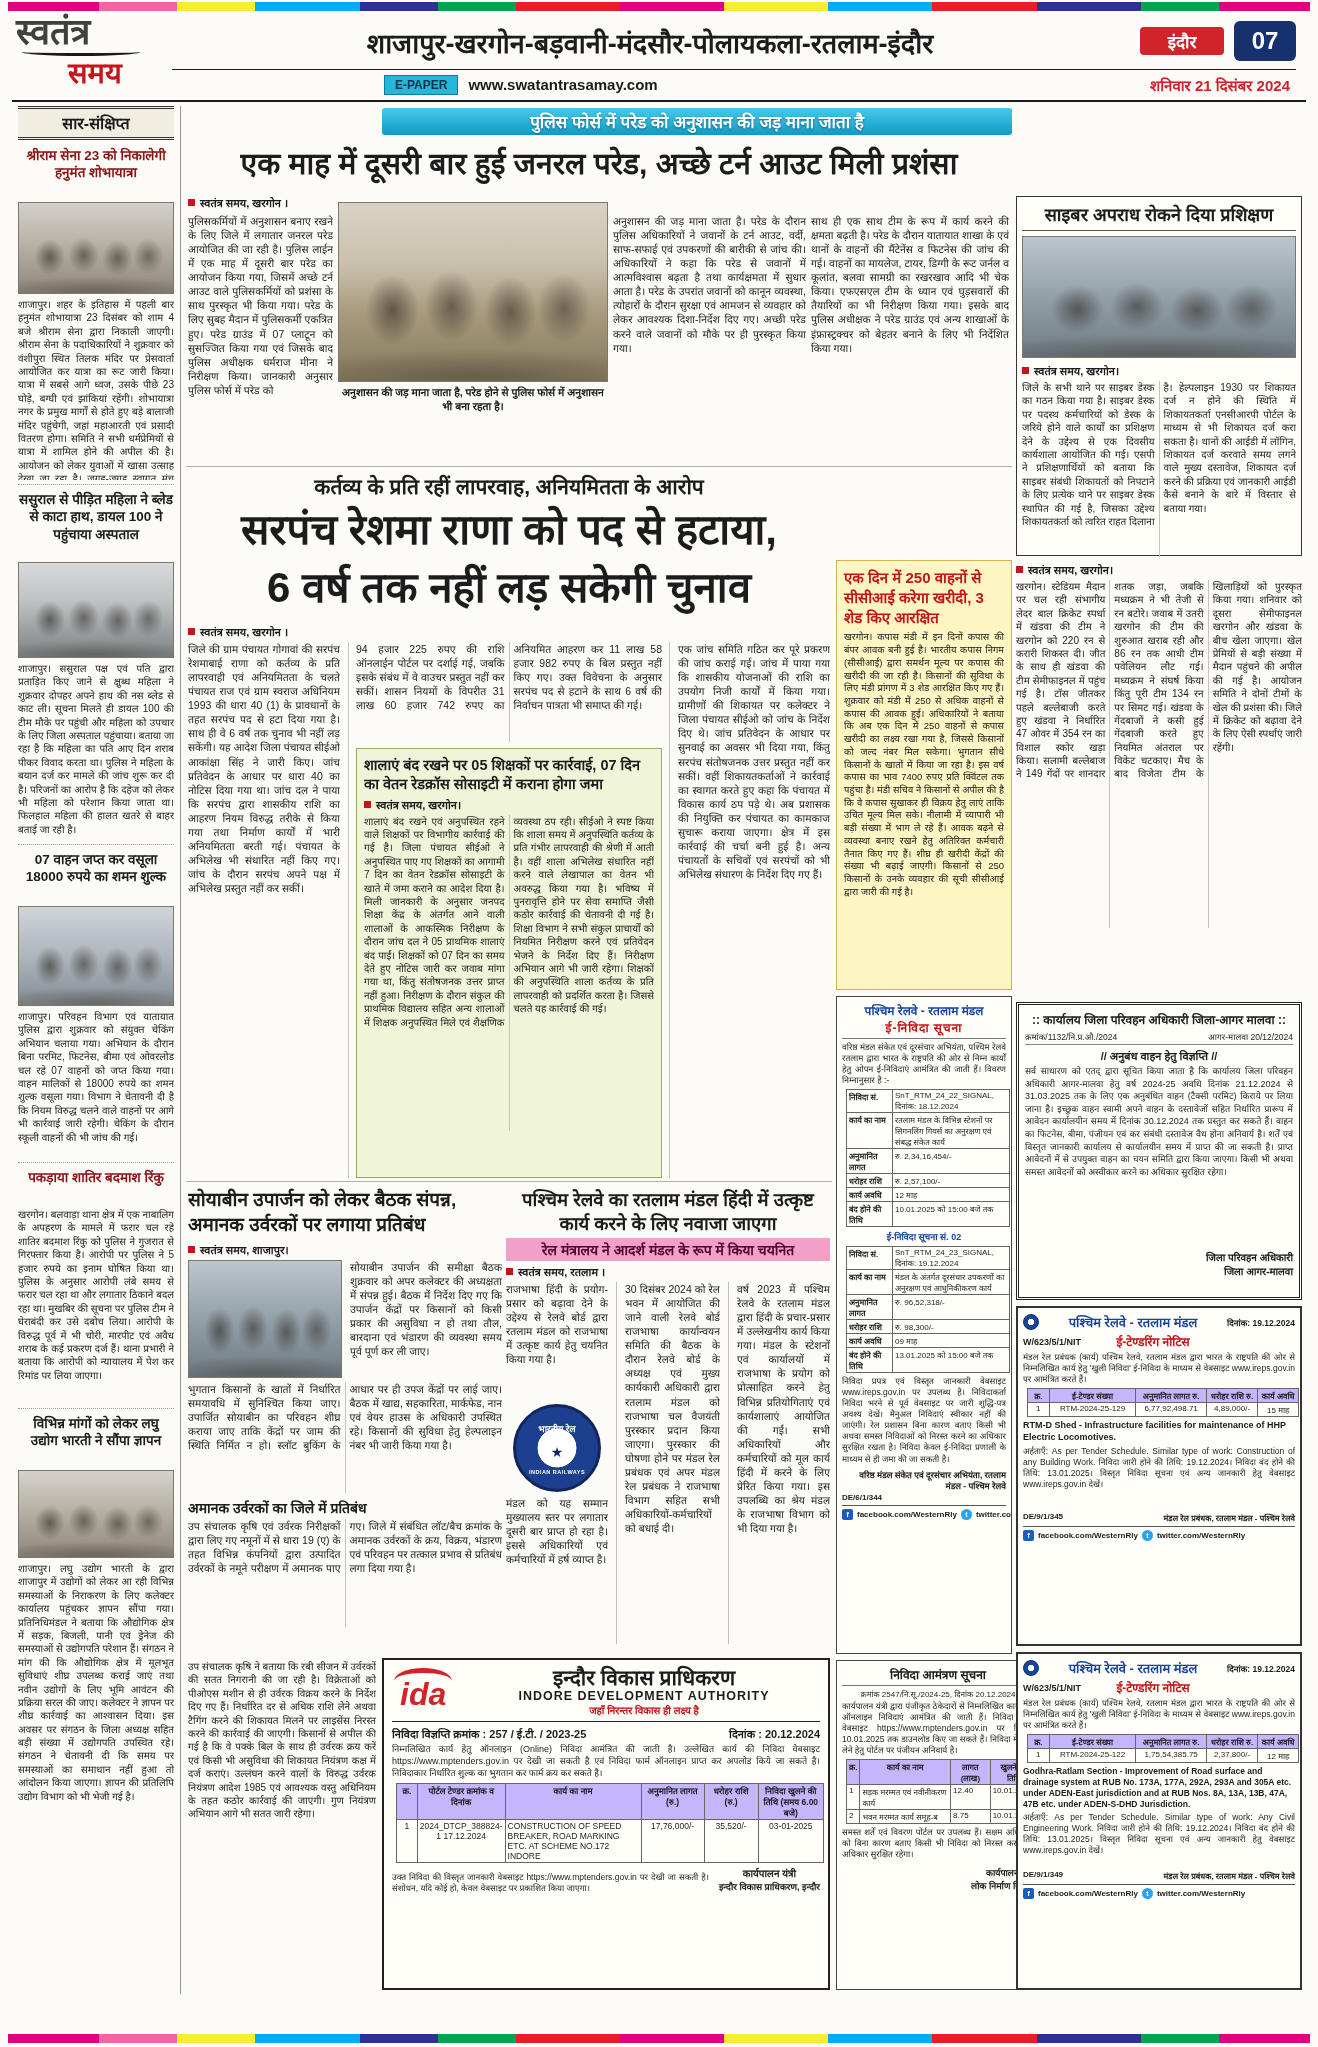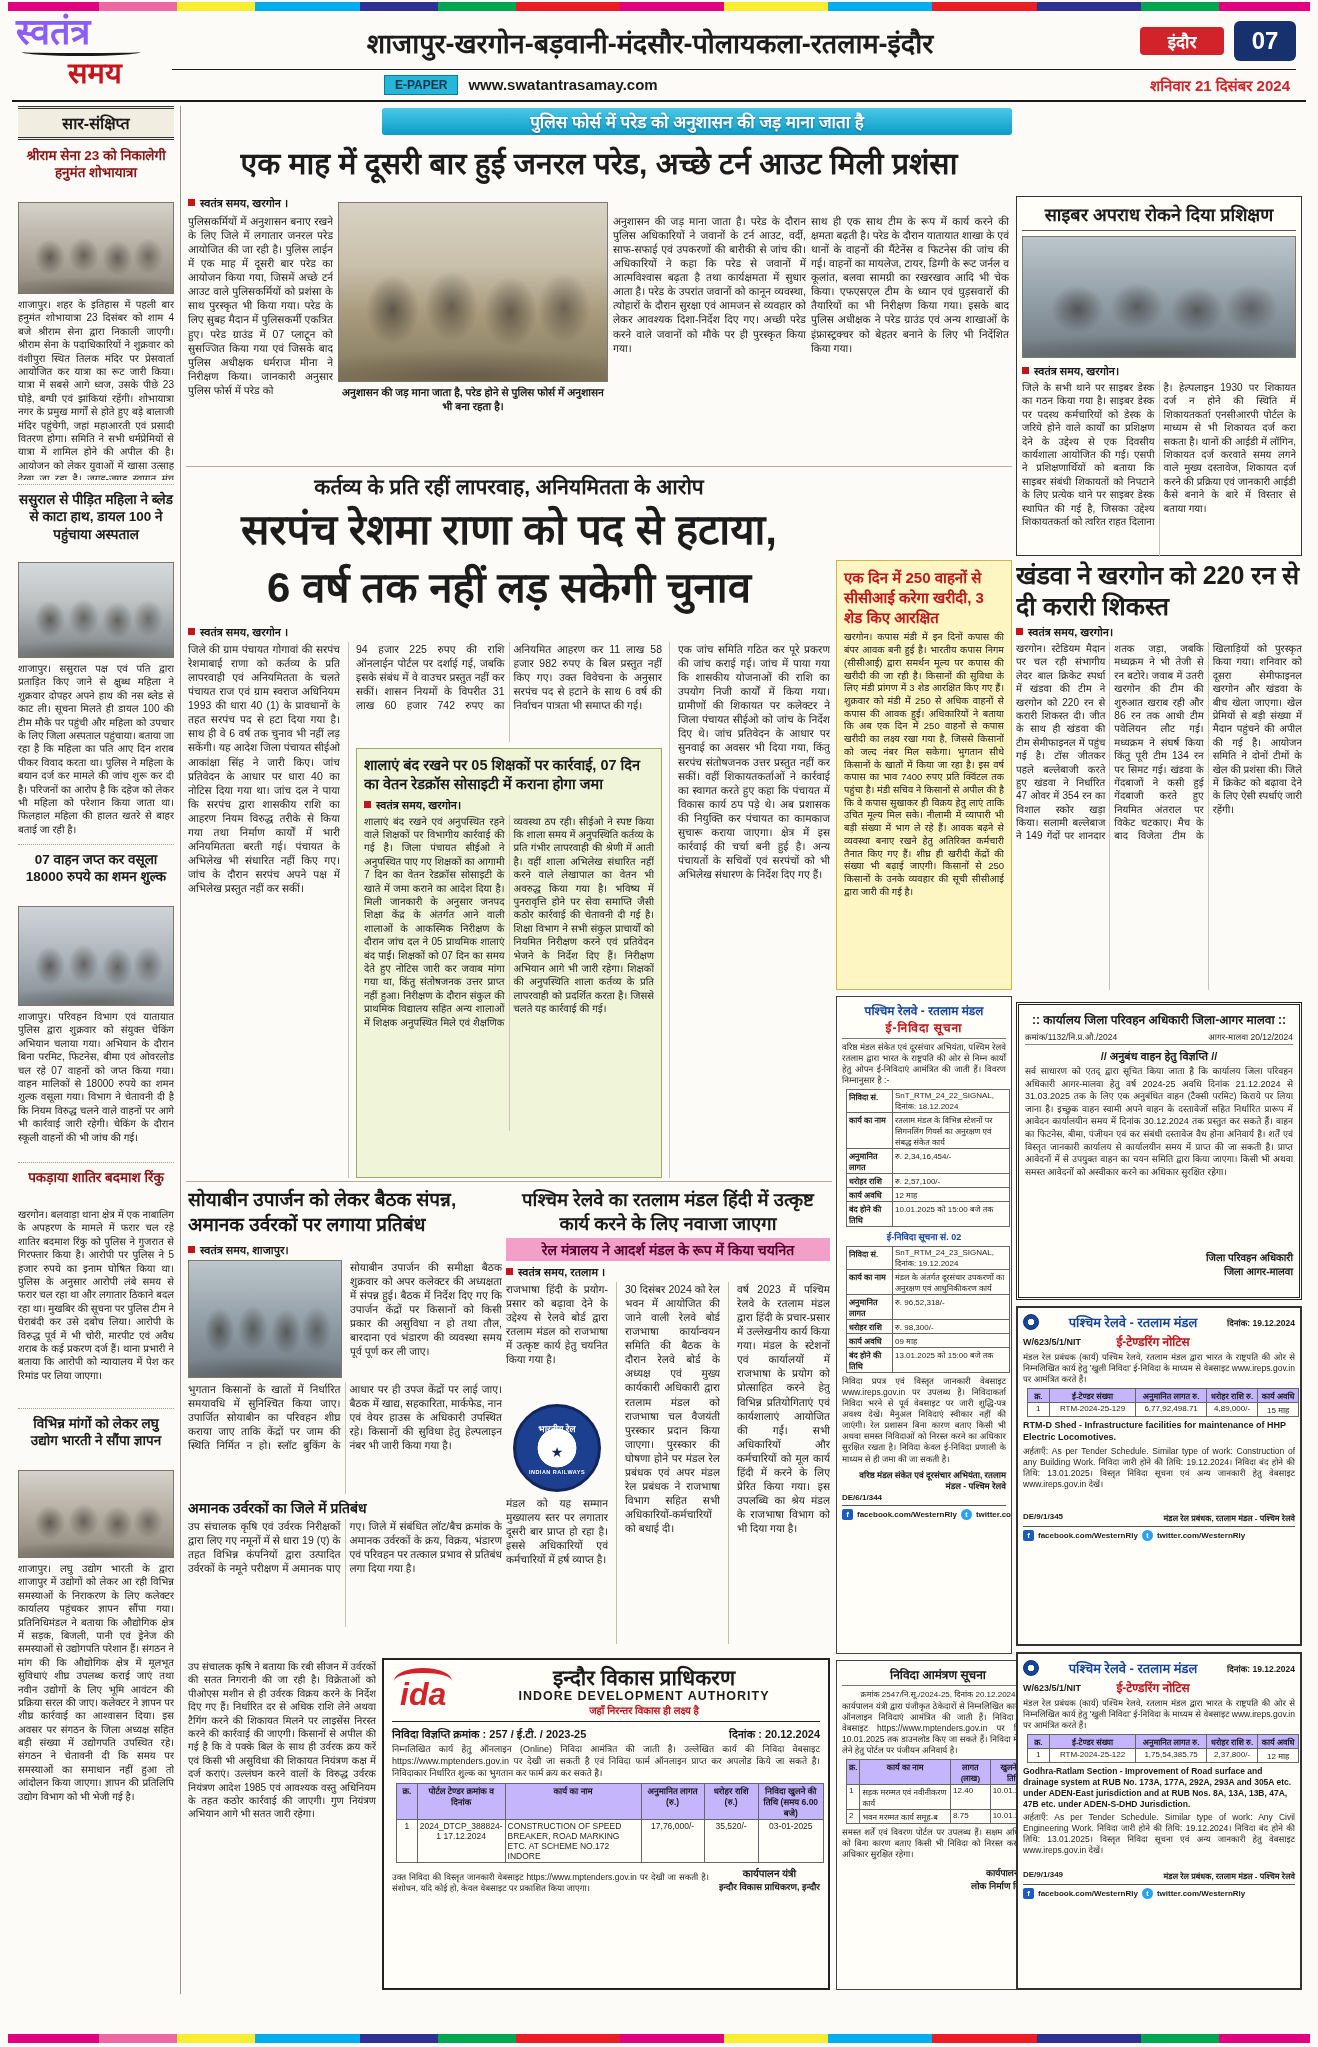--- a/index.html
+++ b/index.html
@@ -65,21 +65,21 @@
 </style>
 </head>
 <body>
 
 <div class="page">
 
   <div class="abs regstrip" style="left:8px;top:2px;width:1302px"></div>
 
   <header class="abs" style="left:12px;top:13px;width:1294px;height:89px;border-bottom:2.5px solid #1a1a1a">
     <div class="abs" style="left:4px;top:0;width:152px;height:86px">
-      <div style="font-size:36px;font-weight:bold;color:#8b5cf6;line-height:1.05">स्वतंत्र</div>
+      <div style="font-size:36px;font-weight:bold;color:#404040;line-height:1.05">स्वतंत्र</div>
       <div style="width:118px;height:8px;border-bottom:3px solid #1a1a1a;border-radius:50%;margin:-3px 0 0 6px"></div>
       <div style="font-size:29px;font-weight:bold;color:#c3161c;line-height:1;margin:3px 0 0 52px">समय</div>
     </div>
     <div class="abs" style="left:162px;top:9px;width:952px;height:44px;font-size:27px;font-weight:bold;white-space:nowrap;overflow:hidden;text-align:center;line-height:44px">शाजापुर-खरगोन-बड़वानी-मंदसौर-पोलायकला-रतलाम-इंदौर</div>
     <div class="abs" style="left:1128px;top:14px;width:84px;height:28px;background:#d2232a;color:#fff;font-weight:bold;font-size:17px;display:flex;align-items:center;justify-content:center;border-radius:4px">इंदौर</div>
     <div class="abs" style="left:1222px;top:8px;width:62px;height:40px;background:#17306e;color:#fff;font-weight:bold;font-size:24px;display:flex;align-items:center;justify-content:center;border-radius:6px">07</div>
     <div class="abs" style="left:160px;top:56px;width:1124px;height:30px;border-top:1.5px solid #1a1a1a;display:flex;align-items:center">
       <span style="margin-left:212px;background:#25b6da;color:#06364d;font-weight:bold;font-size:12px;padding:2px 10px;border:1px solid #0b7d9c">E-PAPER</span>
       <span style="margin-left:10px;font-weight:bold;font-size:15px">www.swatantrasamay.com</span>
       <span style="margin-left:auto;margin-right:6px;color:#d2232a;font-weight:bold;font-size:15px">शनिवार 21 दिसंबर 2024</span>
@@ -268,21 +268,20 @@
         <td>10.01.2025</td>
       </tr>
     </tbody>
       </table>
     <div class="rn-txt">समस्त शर्तें एवं विवरण पोर्टल पर उपलब्ध हैं। सक्षम अधिकारी को बिना कारण बताए किसी भी निविदा को निरस्त करने का अधिकार सुरक्षित रहेगा।</div>
     <div class="sign-r" style="font-size:9px;margin-top:6px">कार्यपालन यंत्री</div>
     <div class="sign-r" style="font-size:9px">लोक निर्माण विभाग</div>
   </div>
 
   <div class="abs" style="left:1016px;top:560px;width:286px;height:436px">
-    <h2 style="font-size:25px;font-weight:bold;line-height:1.22;text-align:left;height:62px;overflow:hidden">खंडवा ने खरगोन को 220 रन से दी करारी शिकस्त</h2>
     <div class="byline">
       <span class="red-sq"></span>
       <span>स्वतंत्र समय, खरगोन।</span>
     </div>
     <div class="bt c3" style="height:348px;font-size:10px">खरगोन। स्टेडियम मैदान पर चल रही संभागीय लेदर बाल क्रिकेट स्पर्धा में खंडवा की टीम ने खरगोन को 220 रन से करारी शिकस्त दी। जीत के साथ ही खंडवा की टीम सेमीफाइनल में पहुंच गई है। टॉस जीतकर पहले बल्लेबाजी करते हुए खंडवा ने निर्धारित 47 ओवर में 354 रन का विशाल स्कोर खड़ा किया। सलामी बल्लेबाज ने 149 गेंदों पर शानदार शतक जड़ा, जबकि मध्यक्रम ने भी तेजी से रन बटोरे। जवाब में उतरी खरगोन की टीम की शुरुआत खराब रही और 86 रन तक आधी टीम पवेलियन लौट गई। मध्यक्रम ने संघर्ष किया किंतु पूरी टीम 134 रन पर सिमट गई। खंडवा के गेंदबाजों ने कसी हुई गेंदबाजी करते हुए नियमित अंतराल पर विकेट चटकाए। मैच के बाद विजेता टीम के खिलाड़ियों को पुरस्कृत किया गया। शनिवार को दूसरा सेमीफाइनल खरगोन और खंडवा के बीच खेला जाएगा। खेल प्रेमियों से बड़ी संख्या में मैदान पहुंचने की अपील की गई है। आयोजन समिति ने दोनों टीमों के खेल की प्रशंसा की। जिले में क्रिकेट को बढ़ावा देने के लिए ऐसी स्पर्धाएं जारी रहेंगी।</div>
   </div>
 
   <div class="abs" style="left:1016px;top:1002px;width:286px;height:298px;border:3px double #222;padding:6px;background:#fffef8;overflow:hidden">
     <div style="font-size:12px;font-weight:bold;text-align:center">:: कार्यालय जिला परिवहन अधिकारी जिला-आगर मालवा ::</div>
     <div style="display:flex;justify-content:space-between;font-size:8.5px;margin:3px 0;border-bottom:1px solid #888;padding-bottom:2px">

